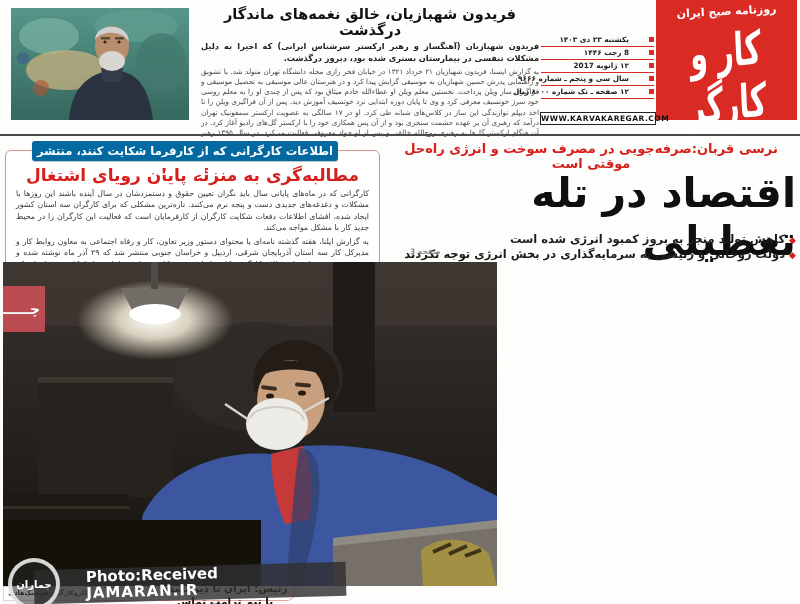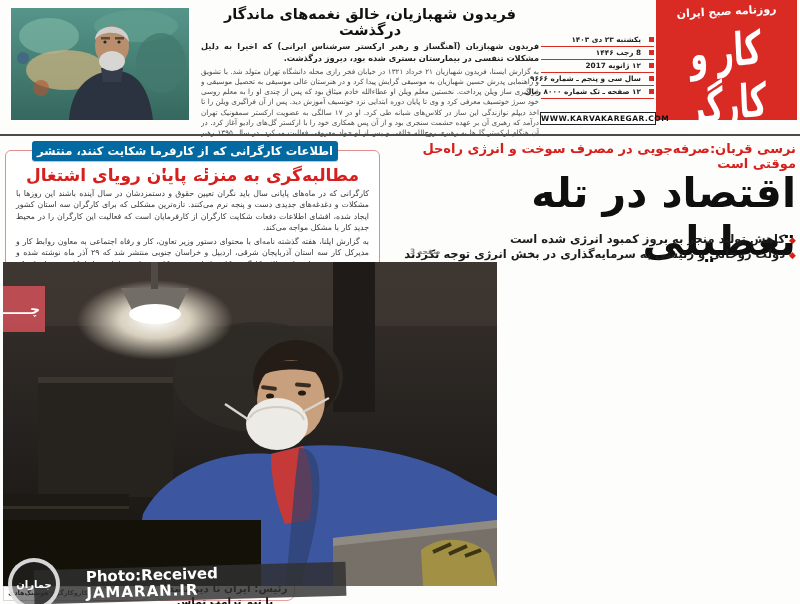--- a/index.html
+++ b/index.html
@@ -5,36 +5,36 @@
   html,body{margin:0;padding:0;background:#e9e7e2;}
   *{box-sizing:border-box;font-family:"DejaVu Sans",sans-serif;}
   #page{position:relative;width:800px;height:604px;background:#fdfdfb;overflow:hidden;margin:0 auto;direction:rtl;}
   .abs{position:absolute;}
 
   
   .mast-red{right:3px;top:0;width:141px;height:120px;background:#d92a24;color:#fff;text-align:center;}
   .mast-tagline{display:block;font-size:11px;font-weight:bold;transform:rotate(-3deg);margin-top:5px;}
   .mast-logo{display:block;font-size:27px;font-weight:900;transform:scale(1.05,1.7) rotate(-4deg);transform-origin:center;margin-top:28px;letter-spacing:-1px;}
   .dates{right:146px;top:34px;width:113px;}
-  .date-item{display:flex;align-items:center;gap:8px;border-bottom:1px solid #d92a24;padding:1px 0 2px;font-size:7.3px;font-weight:bold;color:#222;white-space:nowrap;}
+  .date-item{display:flex;align-items:center;gap:20px;border-bottom:1px solid #d92a24;padding:1px 0 2px;font-size:7.3px;font-weight:bold;color:#222;white-space:nowrap;}
   .date-bullet{width:5px;height:5px;background:#d92a24;flex:0 0 5px;}
   .webbar{right:144px;top:112px;width:116px;height:13px;border:1px solid #222;background:#fff;font-size:7.5px;font-weight:bold;letter-spacing:.5px;text-align:center;line-height:11px;color:#111;direction:ltr;}
 
   
   .obit{left:9px;top:4px;width:534px;height:128px;}
   .obit-photo{position:absolute;left:2px;top:4px;width:178px;height:112px;overflow:hidden;background:#3e7d72;}
   .obit-text{position:absolute;right:0;top:0;width:346px;height:128px;}
   .obit-head{font-size:14.5px;font-weight:900;color:#111;text-align:center;margin:2px 0 3px;}
   .obit-sub{font-size:8.2px;font-weight:bold;color:#222;text-align:justify;line-height:1.45;margin:0 4px 2px;}
   .obit-body{font-size:7.2px;color:#4a4a4a;text-align:justify;line-height:1.42;margin:0 4px;max-height:70px;overflow:hidden;}
 
   .toprule{left:0;top:134px;width:800px;height:2px;background:#4b4b4b;}
 
   
-  .lead-kicker{right:4px;top:141px;width:410px;text-align:right;font-size:13px;font-weight:bold;color:#d7201d;}
+  .lead-kicker{right:4px;top:141px;width:410px;text-align:center;font-size:13px;font-weight:bold;color:#d7201d;}
   .lead-head{right:4px;top:157px;width:410px;text-align:right;font-size:41px;font-weight:900;color:#0f0f0f;letter-spacing:-1px;margin-top:12px;}
   .lead-bullets{right:4px;top:232px;width:400px;}
   .lead-bullet{font-size:11.5px;font-weight:bold;color:#1c1c1c;margin-bottom:1px;white-space:nowrap;}
   .diamond{color:#d7201d;font-size:9px;margin-left:4px;}
   .pageref{left:410px;top:247px;font-size:7.5px;font-weight:bold;color:#8a8a8a;}
 
   
   .artbox{right:420px;width:375px;background:#fff;border:1px solid #e08f8f;border-radius:6px;}
   .box1{top:150px;height:150px;}
   .box2{top:310px;height:163px;}

